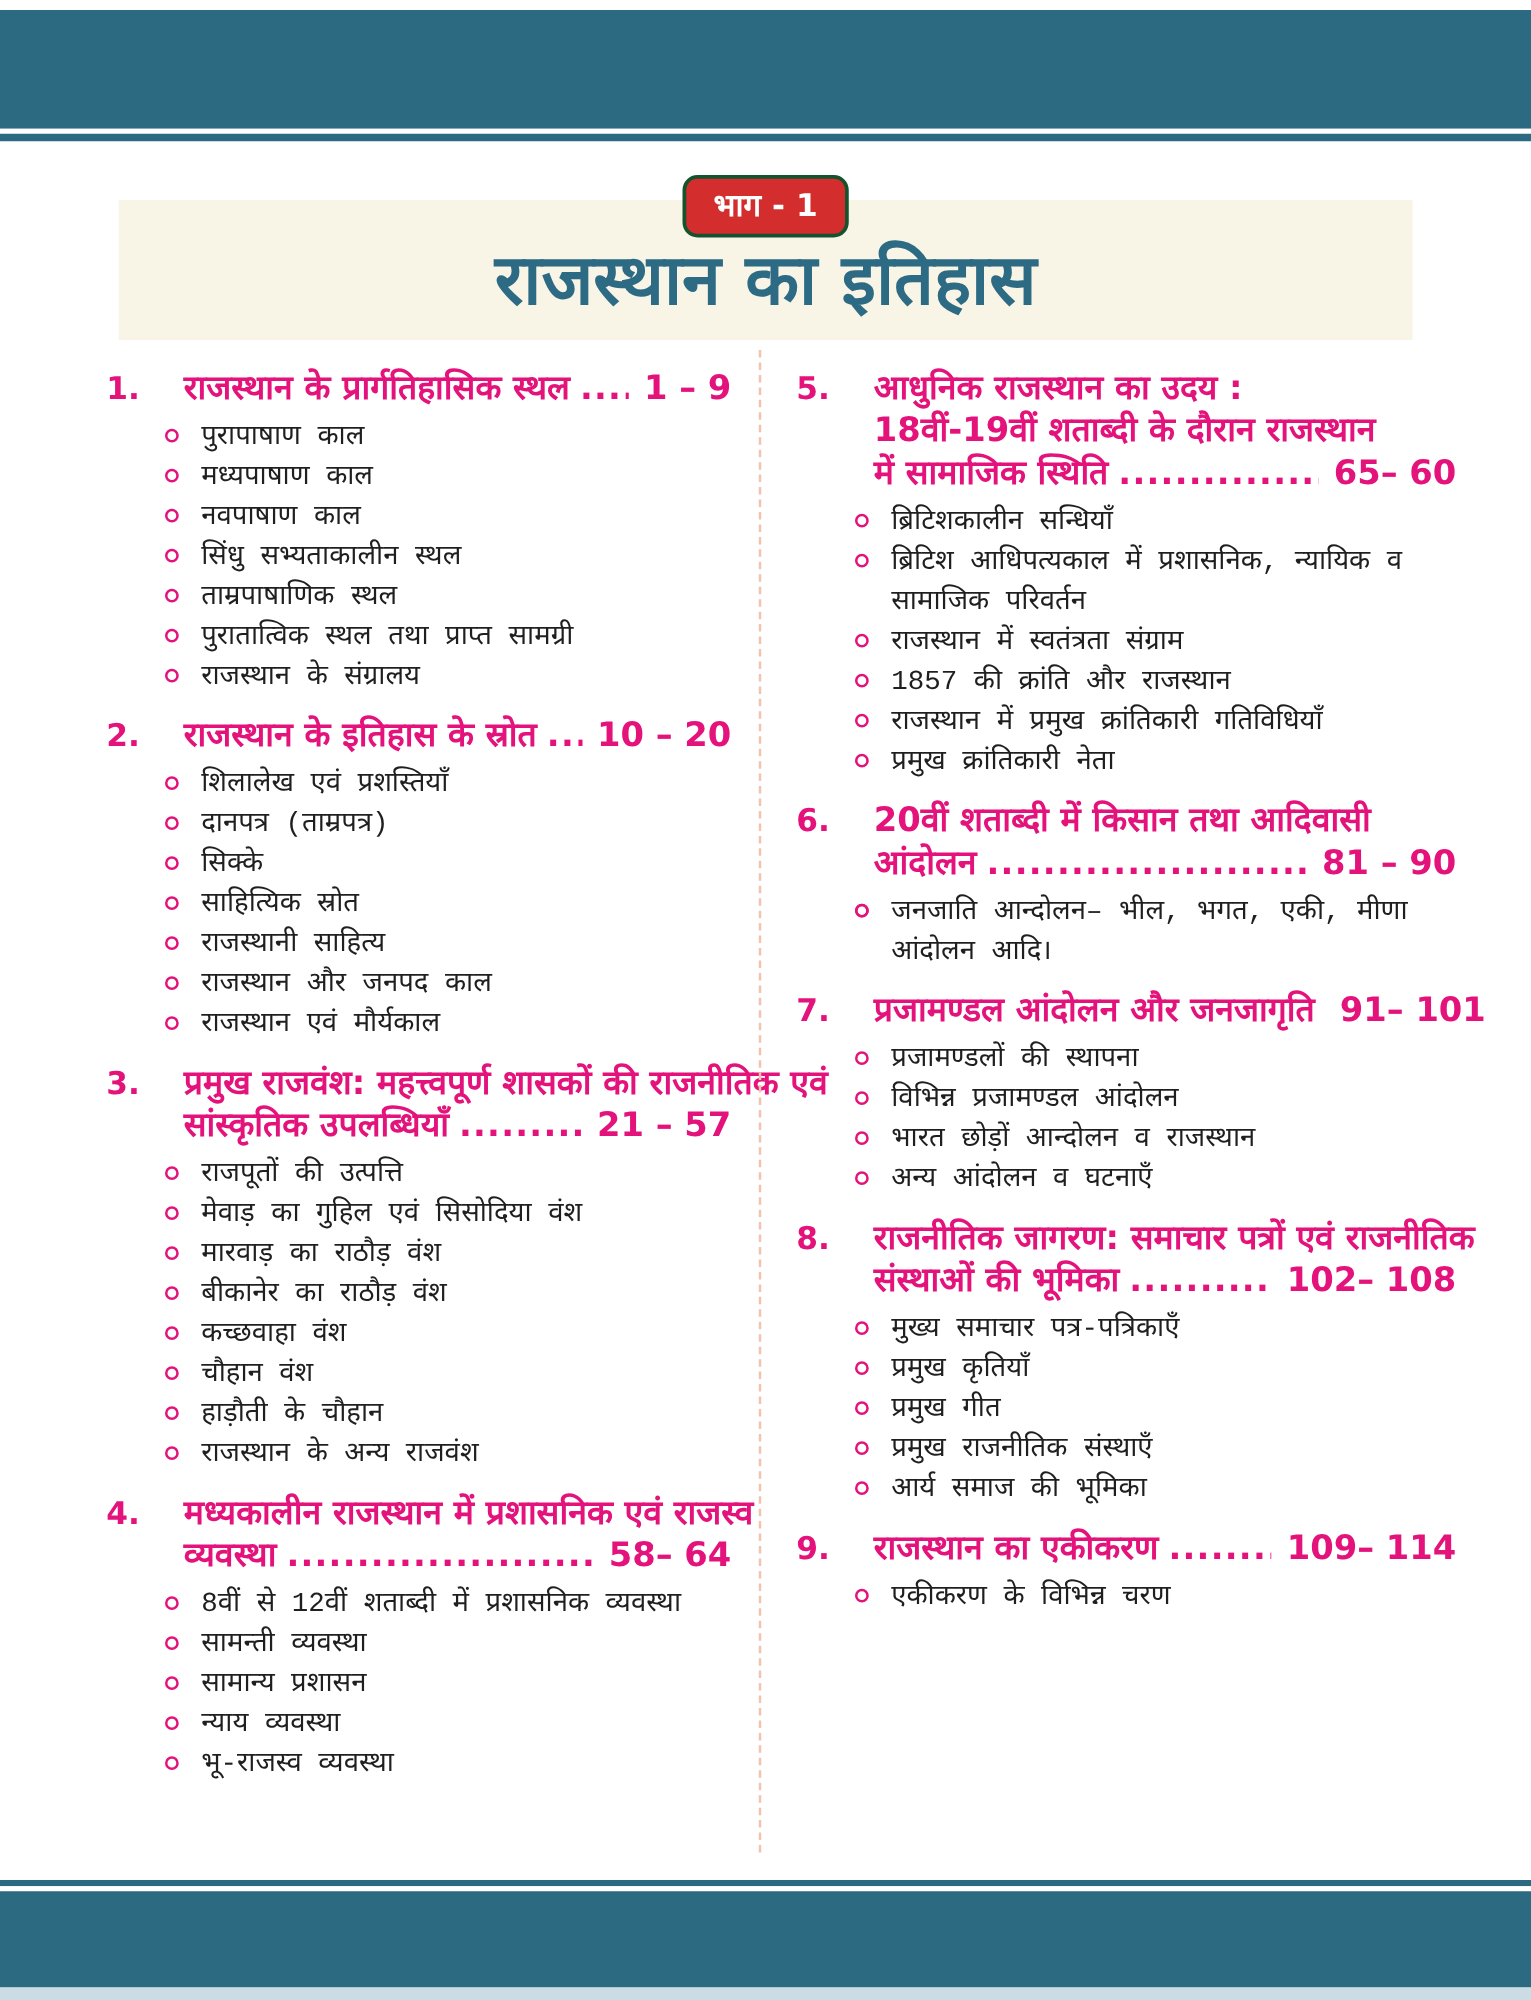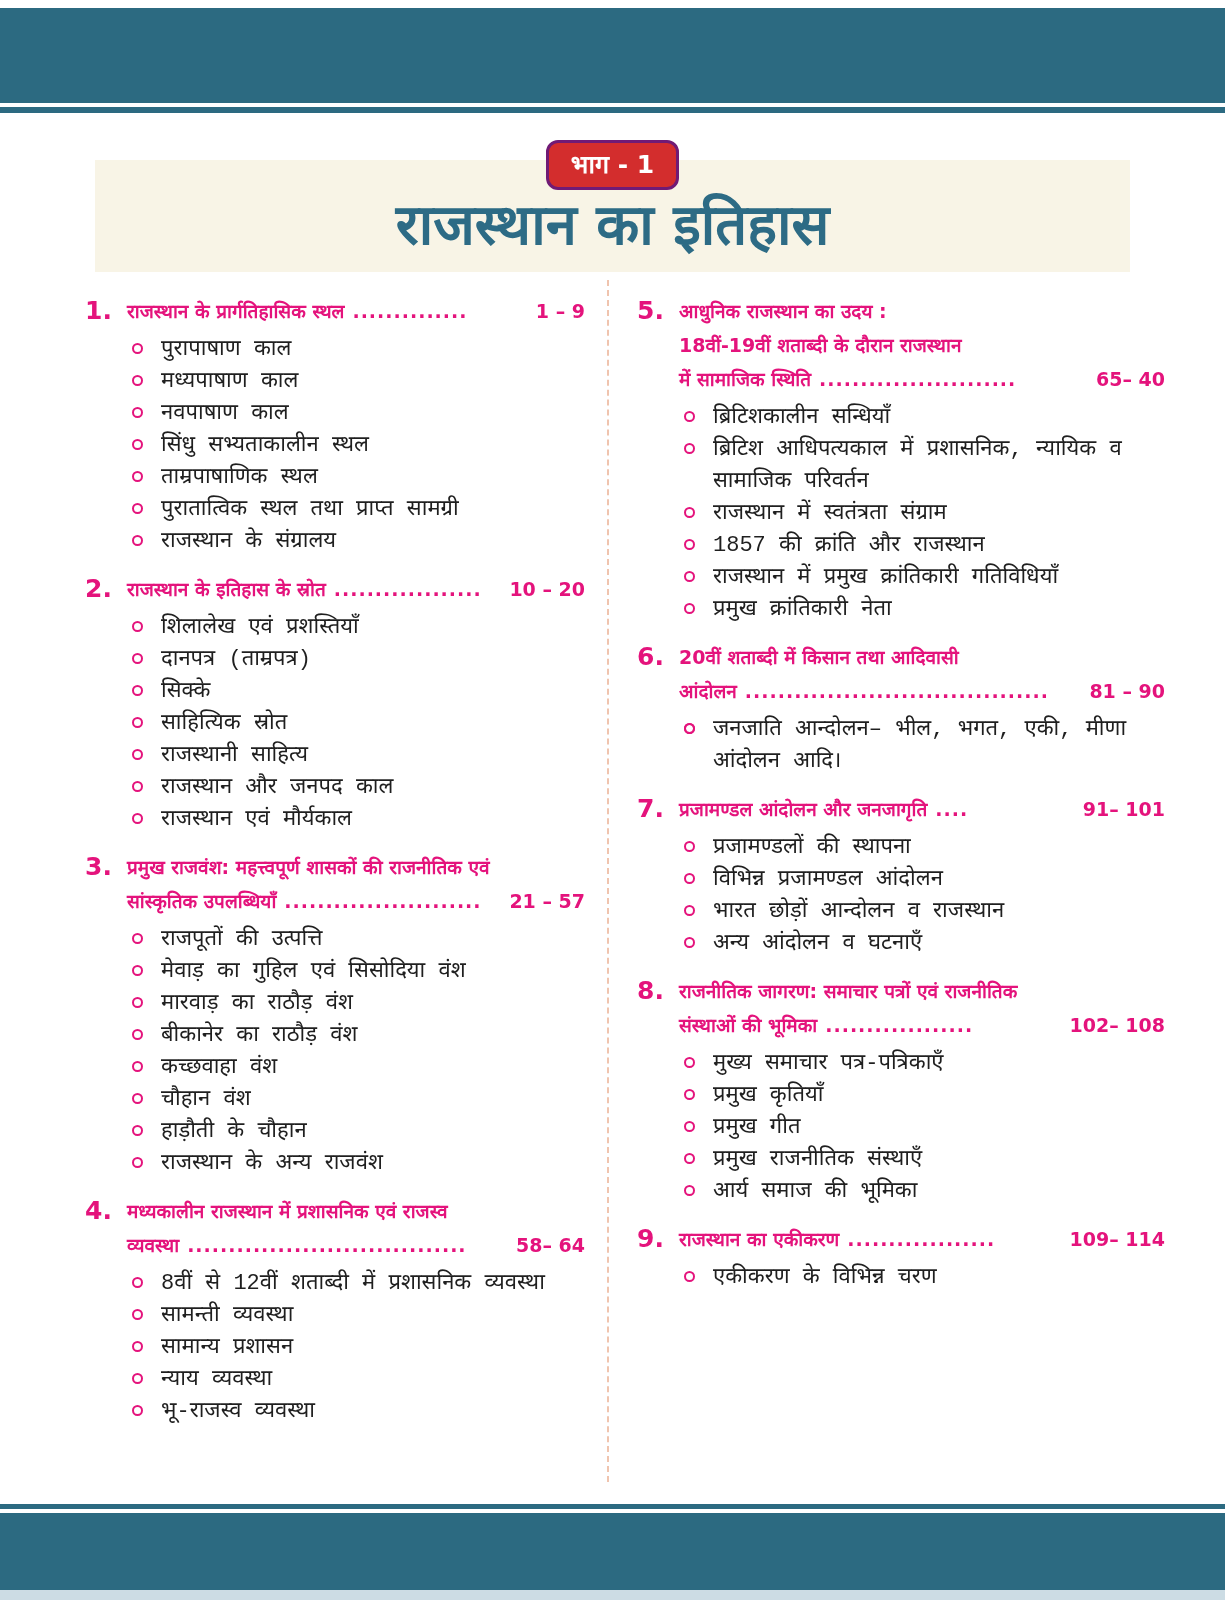--- a/index.html
+++ b/index.html
@@ -14,37 +14,37 @@
   
   .top-white{height:8px;background:#fff;}
   .top-band{height:95px;background:var(--teal);}
   .top-gap{height:4px;background:#fff;}
   .top-rule{height:6px;background:var(--teal);}
 
   
   .header{position:relative;padding-top:27px;}
   .badge{position:relative;z-index:2;width:max-content;margin:0 auto;background:var(--red);
          color:#fff;font-weight:bold;font-size:25px;line-height:34px;padding:5px 22px;
-         border:3px solid #701a75;border-radius:12px;}
+         border:3px solid #14532d;border-radius:12px;}
   .title-panel{margin:-30px 95px 0 95px;background:var(--cream);padding:34px 10px 16px 10px;}
   .page-title{margin:0;text-align:center;color:var(--title-teal);font-weight:bold;
               font-size:56px;line-height:62px;}
 
   
   .toc{position:relative;display:flex;padding:22px 60px 0 85px;min-height:1210px;}
   .col-left{width:500px;flex:none;}
   .col-right{flex:1;margin-left:52px;min-width:0;}
   .divider{position:absolute;left:607px;top:8px;bottom:0;width:0;border-left:2px dashed var(--divider);}
 
   
   .chapter{display:flex;margin-bottom:14px;}
   .num{flex:none;width:42px;color:var(--pink);font-weight:bold;font-size:25px;line-height:34px;}
   .chap-body{flex:1;min-width:0;}
   .head-line{display:flex;align-items:center;color:var(--pink);font-weight:bold;
-             font-size:19px;line-height:34px;white-space:nowrap;}
+             font-size:27px;line-height:34px;white-space:nowrap;margin-left:20px;}
   .head-text{flex:none;}
   .dots{margin-left:8px;letter-spacing:1px;overflow:hidden;}
   .pages{margin-left:auto;padding-left:12px;white-space:nowrap;}
   .items{list-style:none;margin:6px 0 0 0;padding:0 0 0 5px;}
   .item{position:relative;padding-left:29px;font-size:22px;line-height:32px;color:var(--ink);font-family:Liberation Mono, monospace;}
   .bullet{position:absolute;left:0;top:9px;width:11px;height:11px;border:2.5px solid var(--pink);
           border-radius:50%;}
 
   
   .footer{position:absolute;left:0;right:0;bottom:0;}
@@ -160,21 +160,21 @@
           <div class="chap-body">
             <div class="head-line">
               <span class="head-text">आधुनिक राजस्थान का उदय :</span>
             </div>
             <div class="head-line">
               <span class="head-text">18वीं-19वीं शताब्दी के दौरान राजस्थान</span>
             </div>
             <div class="head-line">
               <span class="head-text">में सामाजिक स्थिति</span>
               <span class="dots">........................</span>
-              <span class="pages">65– 40</span>
+              <span class="pages">65– 60</span>
             </div>
             <ul class="items">
               <li class="item"><span class="bullet"></span><span class="item-text">ब्रिटिशकालीन सन्धियाँ</span></li>
               <li class="item"><span class="bullet"></span><span class="item-text">ब्रिटिश आधिपत्यकाल में प्रशासनिक, न्यायिक व सामाजिक परिवर्तन</span></li>
               <li class="item"><span class="bullet"></span><span class="item-text">राजस्थान में स्वतंत्रता संग्राम</span></li>
               <li class="item"><span class="bullet"></span><span class="item-text">1857 की क्रांति और राजस्थान</span></li>
               <li class="item"><span class="bullet"></span><span class="item-text">राजस्थान में प्रमुख क्रांतिकारी गतिविधियाँ</span></li>
               <li class="item"><span class="bullet"></span><span class="item-text">प्रमुख क्रांतिकारी नेता</span></li>
             </ul>
           </div>

